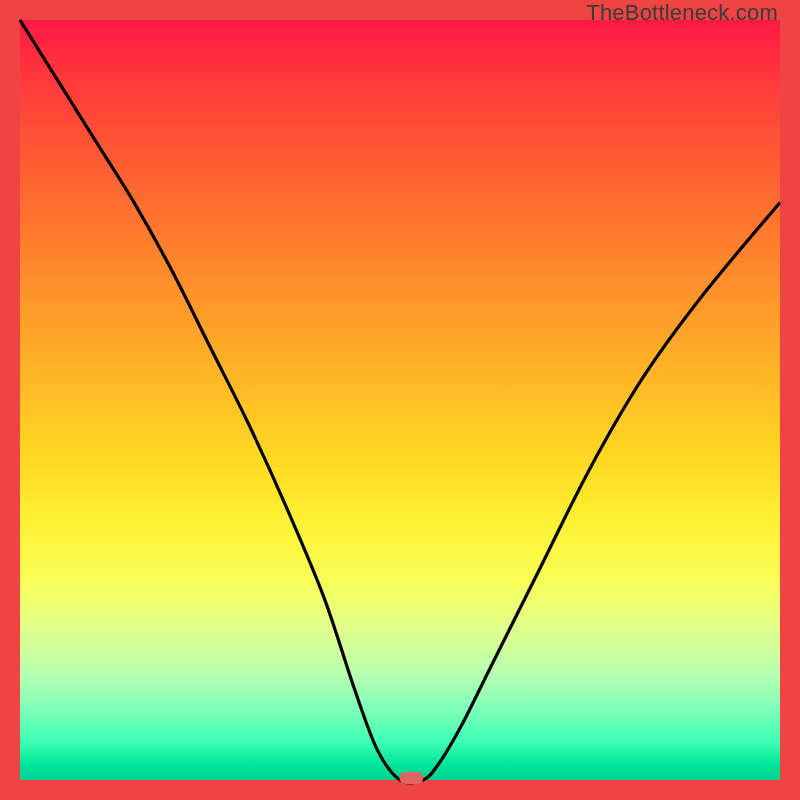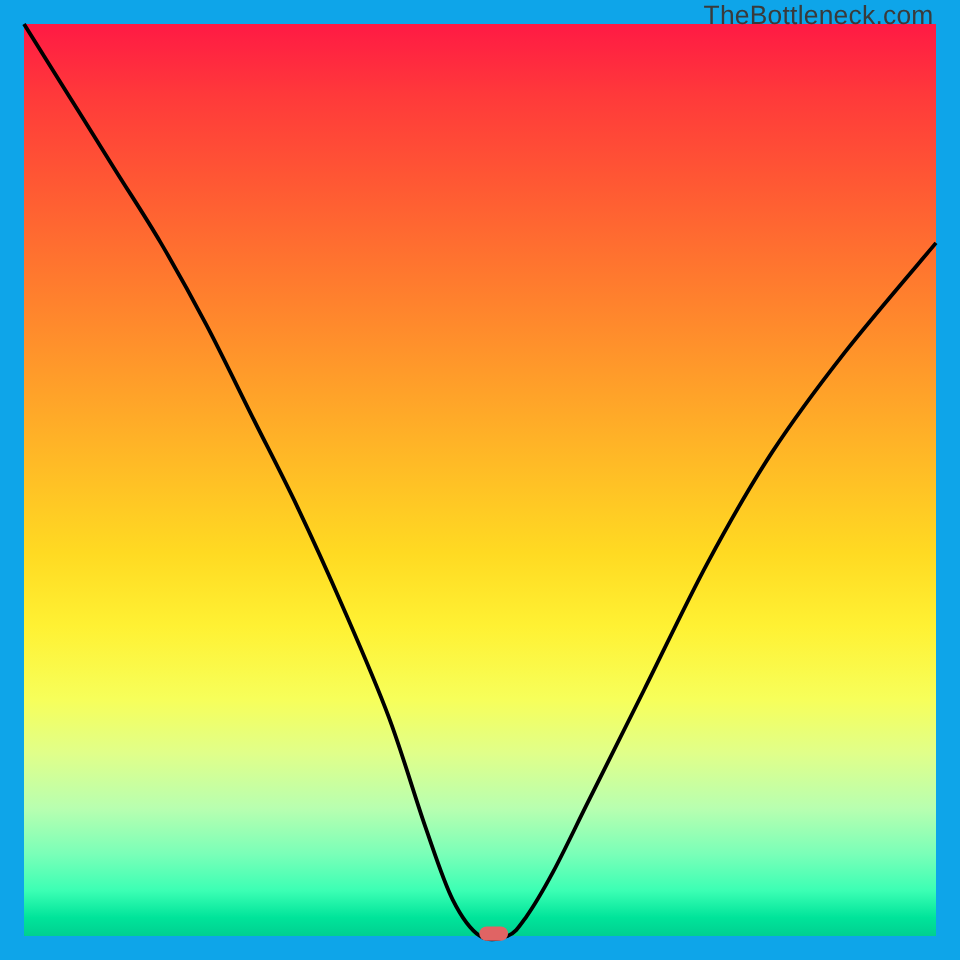--- a/index.html
+++ b/index.html
@@ -7,21 +7,21 @@
     padding: 0;
     width: 800px;
     height: 800px;
     background: #000;
     overflow: hidden;
     font-family: Arial, Helvetica, sans-serif;
   }
   .frame {
     position: absolute;
     inset: 0;
-    background: #0ea5e9;
+    background: #ef4444;
     text-align: center;
   }
   .plot-area {
     position: absolute;
     left: 20px;
     top: 20px;
     width: 760px;
     height: 760px;
     
     background: linear-gradient(

